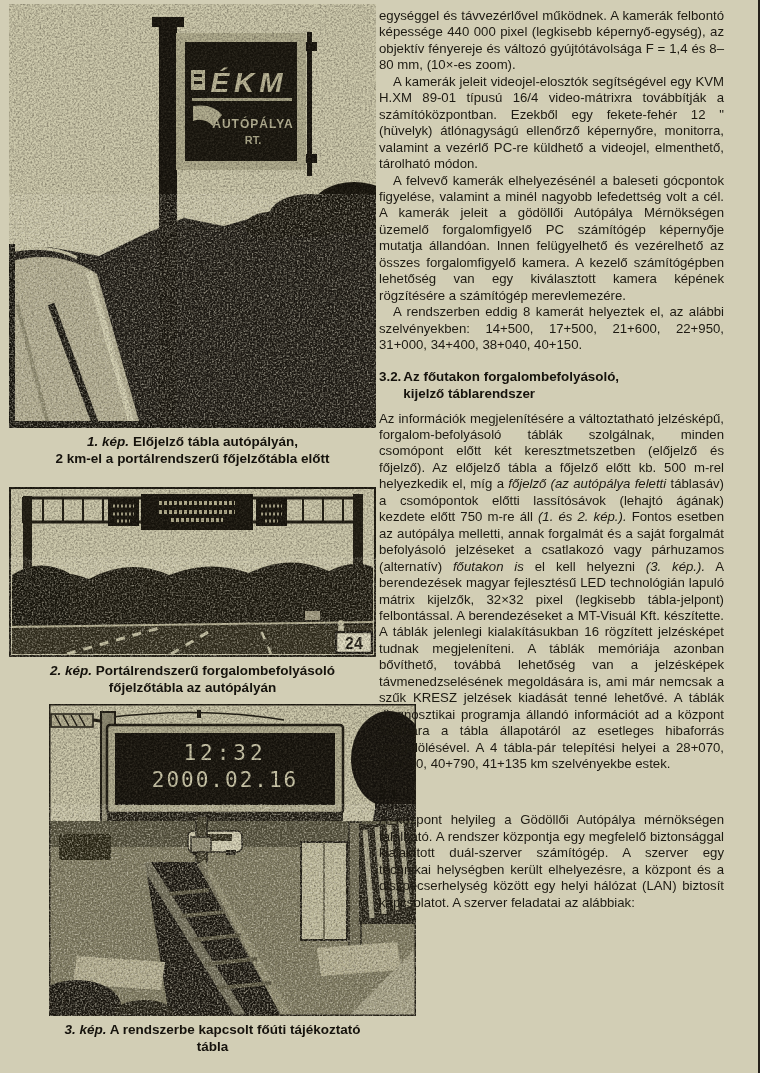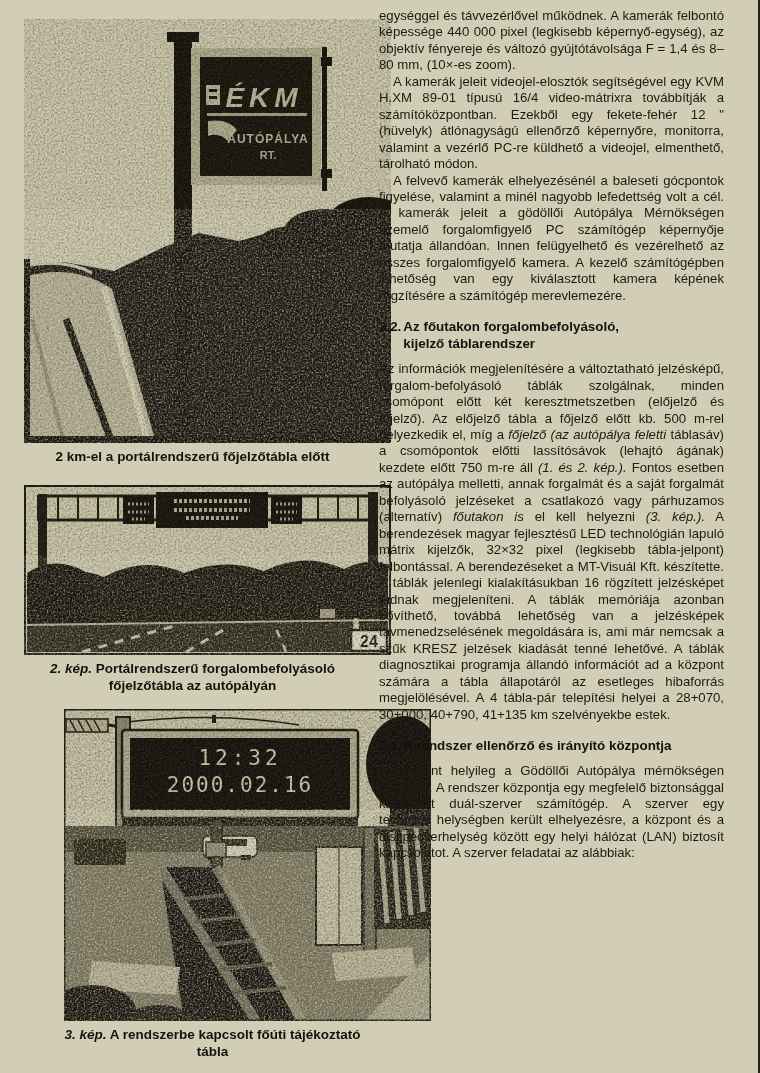--- a/index.html
+++ b/index.html
@@ -8,21 +8,21 @@
     background:#d2ceb5;
     font-family:"Liberation Sans", sans-serif;
     color:#1d1a12;
     position:relative;
     overflow:hidden;
   }
   .page{position:relative;width:760px;height:1073px;}
   .edge-strip{position:absolute;right:0;top:0;width:2px;height:100%;background:#24201a;}
   .left-col{position:absolute;left:9px;top:4px;width:367px;}
   .right-col{position:absolute;left:379px;top:8px;width:345px;}
-  figure{margin:15px;padding:0;}
+  figure{margin:0;padding:0;}
   figure svg{display:block;}
   .fig2{margin-top:20px;}
   .fig3{margin-top:8px;padding-left:40px;}
   .caption{
     text-align:center;font-weight:700;font-size:13.5px;line-height:17px;
     margin-top:5px;color:#15120c;
   }
   .cap-label{font-style:italic;}
   p.body{
     margin:0;font-size:13.2px;line-height:16.45px;
@@ -96,20 +96,21 @@
           <path d="M184,102 q20,-3 29,9 l-9,11 q-9,-9 -20,-5 z" fill="#b2ae90"></path>
           <text x="244" y="124" font-size="12" font-weight="bold" font-family="Liberation Sans, sans-serif" fill="#b8b496" letter-spacing="1" text-anchor="middle">AUTÓPÁLYA</text>
           <text x="244" y="140" font-size="11" font-weight="bold" font-family="Liberation Sans, sans-serif" fill="#b0ac8e" text-anchor="middle">RT.</text>
         </g>
         <rect x="0" y="417" width="367" height="7" fill="#110f09"></rect>
         <rect x="0" y="240" width="6" height="184" fill="#110f09"></rect>
         <rect x="0" y="0" width="367" height="424" filter="url(#grain-dark)" opacity="0.5"></rect>
         <rect x="0" y="190" width="367" height="234" filter="url(#grain-light)" opacity="0.55"></rect>
       </svg>
       <figcaption class="caption">
+        <div class="cap-line"><span class="cap-label">1. kép.</span> <span>Előjelző tábla autópályán,</span></div>
         <div class="cap-line">2 km-el a portálrendszerű főjelzőtábla előtt</div>
       </figcaption>
     </figure>
 
     <figure class="fig2">
       <svg width="367" height="170" viewBox="0 0 367 170">
         <rect x="0" y="0" width="367" height="170" fill="#cdc9ac"></rect>
 
         <g stroke="#1c1910">
           <line x1="14" y1="11" x2="353" y2="11" stroke-width="3"></line>
@@ -230,29 +231,29 @@
       <figcaption class="caption">
         <div class="cap-line"><span class="cap-label">3. kép.</span> <span>A rendszerbe kapcsolt főúti tájékoztató tábla</span></div>
       </figcaption>
     </figure>
   </div>
 
   <div class="right-col">
     <p class="body first">egységgel és távvezérlővel működnek. A kamerák felbontó képessége 440 000 pixel (legkisebb képernyő-egység), az objektív fényereje és változó gyújtótávolsága F = 1,4 és 8–80 mm,  (10×-es zoom).</p>
     <p class="body">A kamerák jeleit videojel-elosztók segítségével egy KVM H.XM 89-01 típusú 16/4 video-mátrixra továbbítják a számítóközpontban. Ezekből egy fekete-fehér 12 " (hüvelyk) átlónagyságú ellenőrző képernyőre, monitorra, valamint a vezérlő PC-re küldhető a videojel, elmenthető, tárolható módon.</p>
     <p class="body">A felvevő kamerák elhelyezésénél a baleseti gócpontok figyelése, valamint a minél nagyobb lefedettség volt a cél. A kamerák jeleit a gödöllői Autópálya Mérnökségen üzemelő forgalomfigyelő PC számítógép képernyője mutatja állandóan. Innen felügyelhető és vezérelhető az összes forgalomfigyelő kamera. A kezelő számítógépben lehetőség van egy kiválasztott kamera képének rögzítésére a számítógép merevlemezére.</p>
+    <p class="body">A rendszerben eddig 8 kamerát helyeztek el, az alábbi szelvényekben: 14+500, 17+500, 21+600, 22+950, 31+000, 34+400, 38+040, 40+150.</p>
 
     <h3 class="hd">
       <span class="hnum">3.2.</span>
       <span class="htext">Az főutakon forgalombefolyásoló,
 kijelző táblarendszer</span>
     </h3>
 
     <p class="body first"><span>Az információk megjelenítésére a változtatható jelzésképű, forgalom-befolyásoló táblák szolgálnak, minden csomópont előtt két keresztmetszetben (előjelző és főjelző). Az előjelző tábla  a főjelző előtt kb. 500 m-rel helyezkedik el, míg a </span><i>főjelző (az autópálya feletti</i><span> táblasáv) a csomópontok előtti lassítósávok (lehajtó ágának) kezdete előtt 750 m-re áll </span><i>(1. és 2. kép.).</i><span> Fontos esetben az autópálya melletti, annak forgalmát és a saját forgalmát befolyásoló jelzéseket a csatlakozó vagy párhuzamos (alternatív) </span><i>főutakon is</i><span> el kell helyezni </span><i>(3. kép.).</i><span> A berendezések magyar fejlesztésű LED technológián lapuló mátrix kijelzők, 32×32 pixel (legkisebb tábla-jelpont) felbontással. A berendezéseket a MT-Visuál Kft. készítette. A táblák jelenlegi kialakításukban 16 rögzített jelzésképet tudnak megjeleníteni. A táblák memóriája azonban bővíthető, továbbá lehetőség van a jelzésképek távmenedzselésének megoldására is, ami már nemcsak a szűk KRESZ jelzések kiadását tenné lehetővé. A táblák diagnosztikai programja állandó információt ad a központ számára a tábla állapotáról az esetleges hibaforrás megjelölésével. A 4 tábla-pár telepítési helyei a 28+070, 30+000, 40+790, 41+135 km szelvényekbe estek.</span></p>
 
     <h3 class="hd">
       <span class="hnum">2.1.</span>
-      <span class="htext">A rendszer ellenőrző és irányító központja</span>
     </h3>
 
     <p class="body first">A központ helyileg a Gödöllői Autópálya mérnökségen található. A rendszer központja egy megfelelő biztonsággal kialakított duál-szerver számítógép. A szerver egy technikai helységben került elhelyezésre, a központ és a diszpécserhelység között egy helyi hálózat (LAN) biztosít kapcsolatot. A szerver feladatai az alábbiak:</p>
   </div>
 </div>
 
 </body></html>

